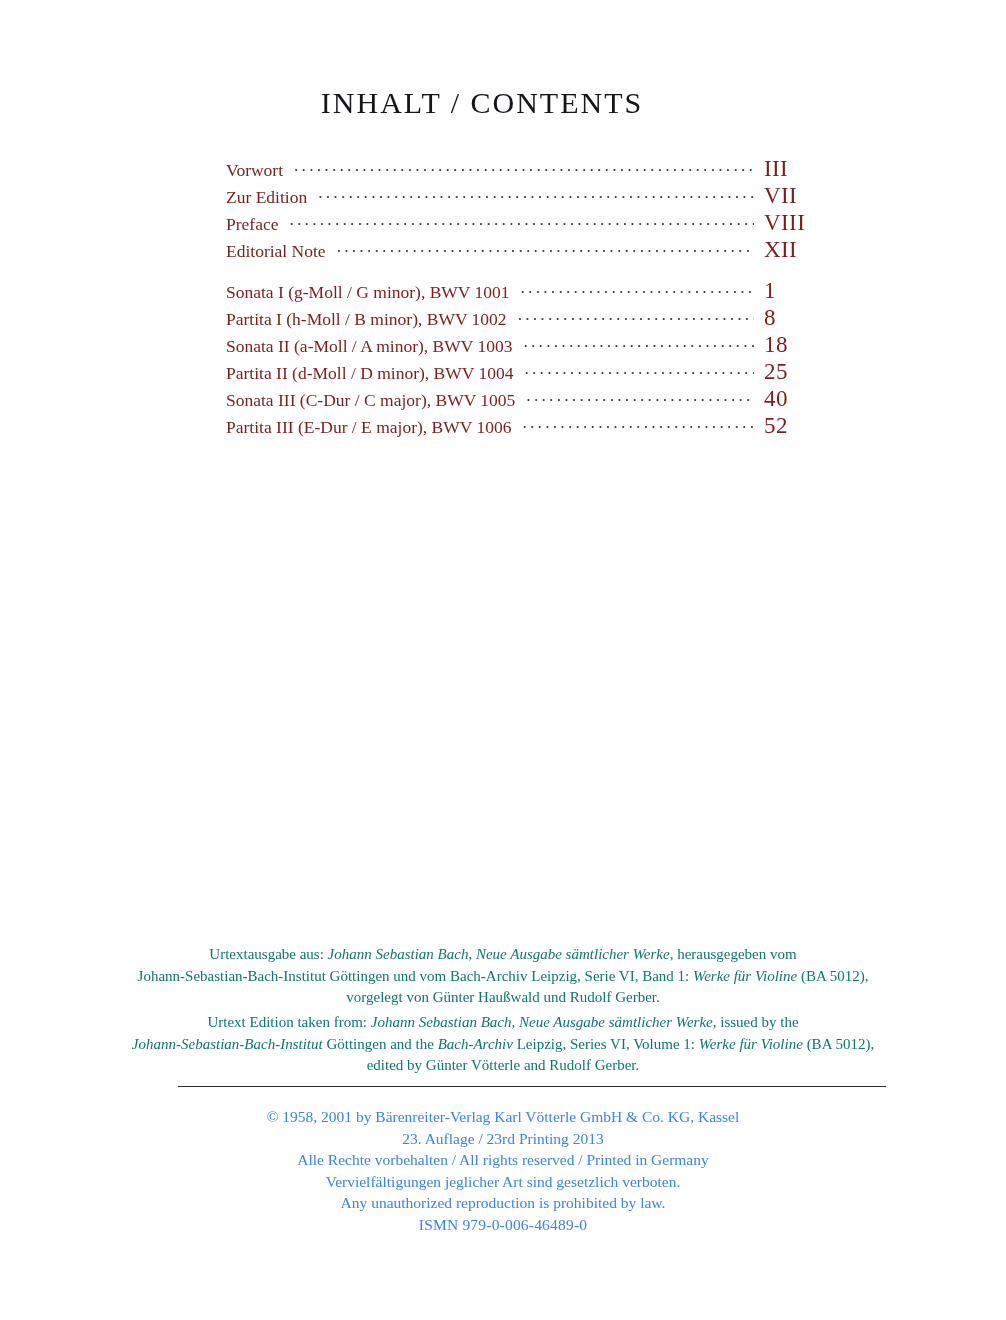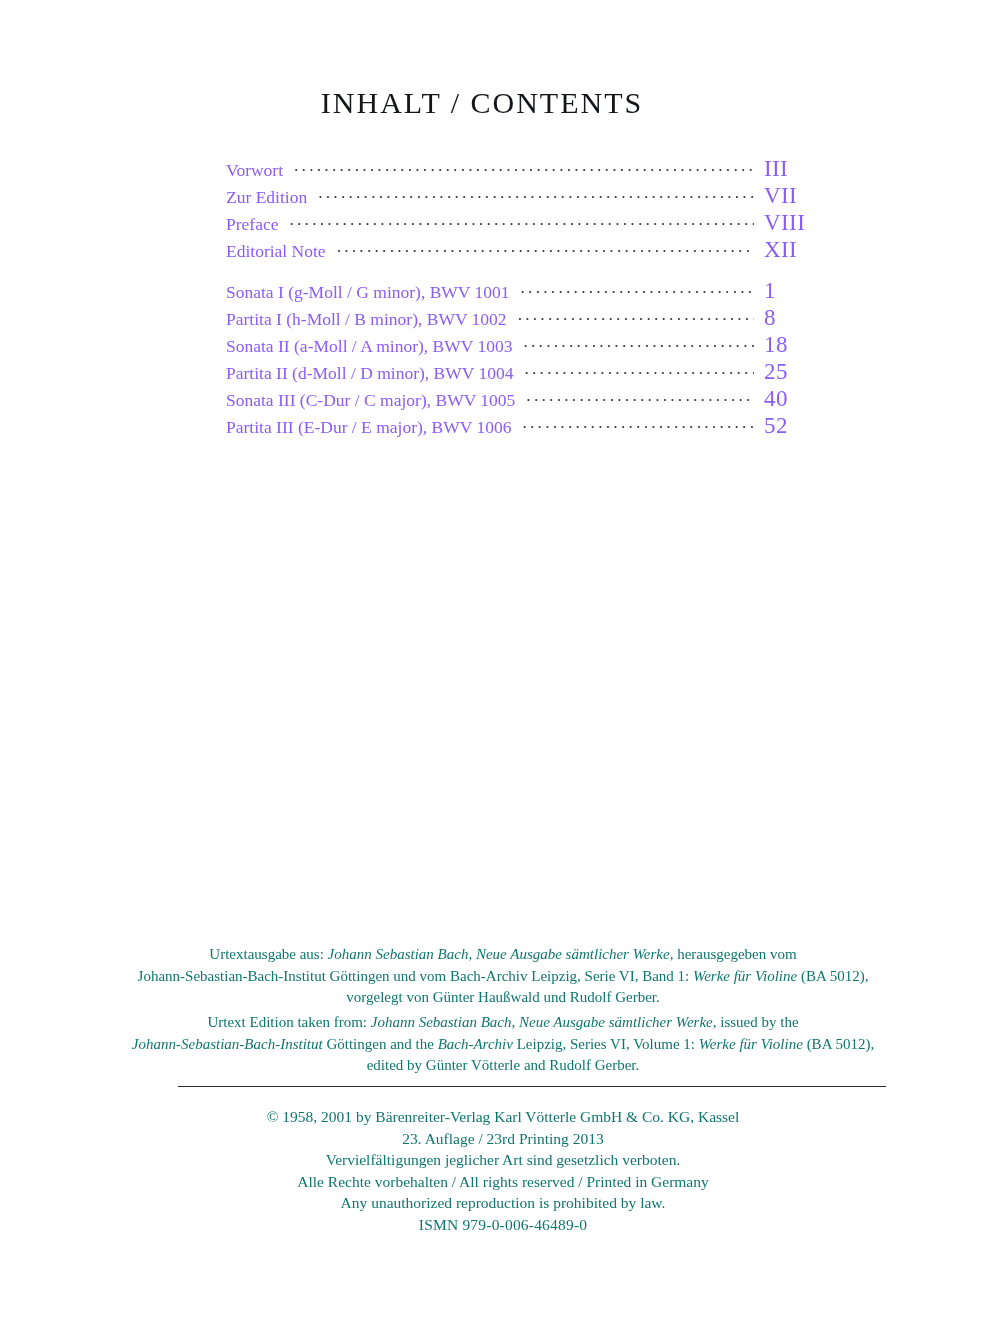--- a/index.html
+++ b/index.html
@@ -47,21 +47,21 @@
     width: 596px;
   }
   .toc-group { }
   .toc-group.second { margin-top: 14px; }
 
   .toc-row {
     display: flex;
     align-items: baseline;
     height: 27px;
     font-size: 17.5px;
-    color: #8b5cf6;
+    color: #7f1d1d;
     white-space: nowrap;
   }
   .toc-label {
     flex: 0 0 auto;
     padding-right: 7px;
   }
   .toc-leader {
     flex: 1 1 auto;
     position: relative;
     overflow: hidden;
@@ -112,21 +112,21 @@
 
   
   .copyright {
     position: absolute;
     left: 0;
     top: 1106px;
     width: 1006px;
     text-align: center;
     font-size: 15.5px;
     line-height: 21.5px;
-    color: #0f766e;
+    color: #3b82f6;
   }
   .copyright div { white-space: nowrap; }
   .copyright .ismn { letter-spacing: 0.2px; }
 </style>
 </head>
 <body>
 
 <div class="page">
 
   <div class="title">INHALT / CONTENTS</div>
@@ -213,19 +213,19 @@
     <div><span>Urtext Edition taken from: </span><span class="it">Johann Sebastian Bach, Neue Ausgabe sämtlicher Werke</span><span>, issued by the</span></div>
     <div><span class="it">Johann-Sebastian-Bach-Institut</span><span> Göttingen and the </span><span class="it">Bach-Archiv</span><span> Leipzig, Series VI, Volume 1: </span><span class="it">Werke für Violine</span><span> (BA 5012),</span></div>
     <div>edited by Günter Vötterle and Rudolf Gerber.</div>
   </div>
 
   <div class="divider"></div>
 
   <div class="copyright">
     <div>© 1958, 2001 by Bärenreiter-Verlag Karl Vötterle GmbH &amp; Co. KG, Kassel</div>
     <div>23. Auflage / 23rd Printing 2013</div>
+    <div>Alle Rechte vorbehalten / All rights reserved / Printed in Germany</div>
     <div>Vervielfältigungen jeglicher Art sind gesetzlich verboten.</div>
-    <div>Alle Rechte vorbehalten / All rights reserved / Printed in Germany</div>
     <div>Any unauthorized reproduction is prohibited by law.</div>
     <div class="ismn">ISMN 979-0-006-46489-0</div>
   </div>
 
 </div>
 
 </body></html>

